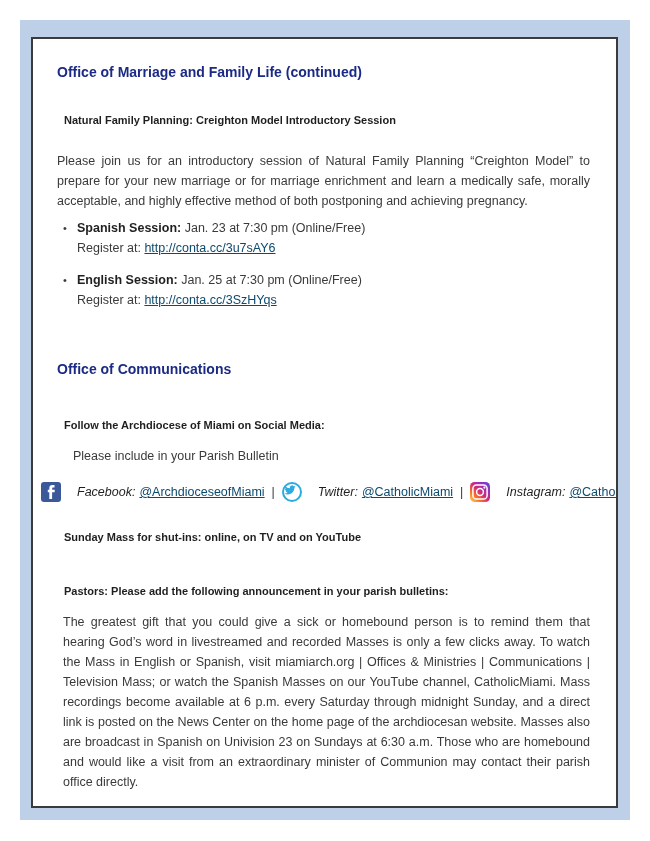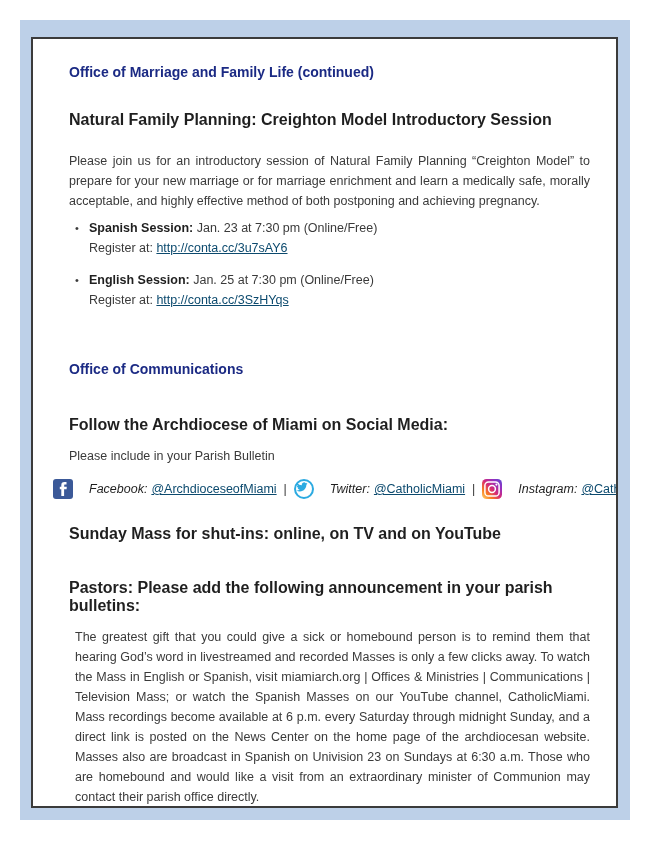--- a/index.html
+++ b/index.html
@@ -17,49 +17,49 @@
     left: 20px; top: 20px;
     width: 610px; height: 800px;
     background: #bdd0e8;
   }
   .content {
     position: absolute;
     left: 11px; top: 17px; right: 12px; bottom: 12px;
     background: #ffffff;
     border: 2px solid #3b3b3b;
     box-sizing: border-box;
-    padding: 24px 26px 0 36px;
+    padding: 24px 26px 0 24px;
     overflow: hidden;
   }
   .sec-title {
     font-size: 14px;
     font-weight: bold;
     color: #1b2a84;
     margin: 0;
     line-height: 18px;
   }
   .sub-heading {
-    font-size: 16px;
+    font-size: 11px;
     font-weight: bold;
     color: #1f1f1f;
-    margin: 0;
+    margin: 7px;
     line-height: 18px;
   }
   .para {
     font-size: 12.5px;
     line-height: 20px;
     color: #3a3a3a;
     text-align: justify;
     margin: 0;
   }
   .plain {
     font-size: 12.5px;
     line-height: 20px;
     color: #3a3a3a;
-    margin: 0;
+    margin: 16px;
   }
   a.doc-link {
     color: #0c4a6e;
   }
   
   .mt-nfp-heading   { margin-top: 30px; }
   .mt-nfp-intro     { margin-top: 22px; }
   .bullets          { margin-top: 6px; }
   .bullet           { display: flex; margin-top: 12px; font-size: 12.5px; line-height: 20px; color: #3a3a3a; }
   .bullet:first-child { margin-top: 7px; }

